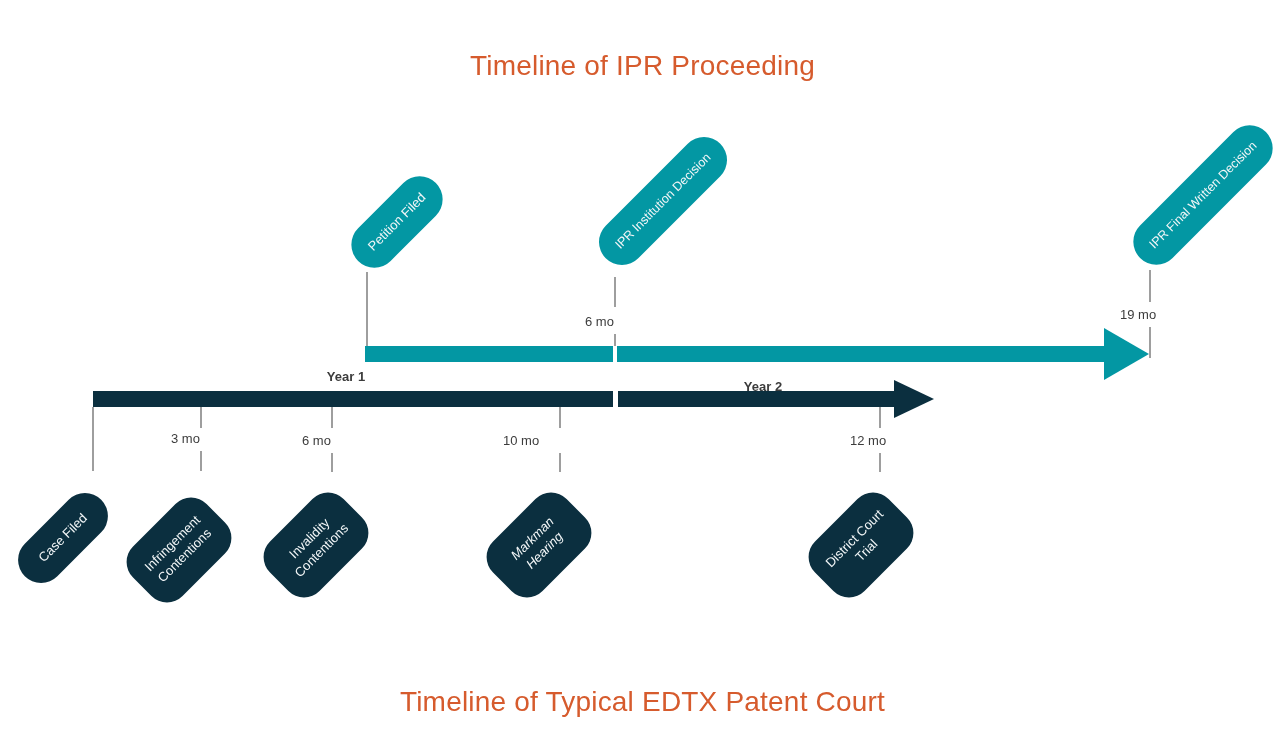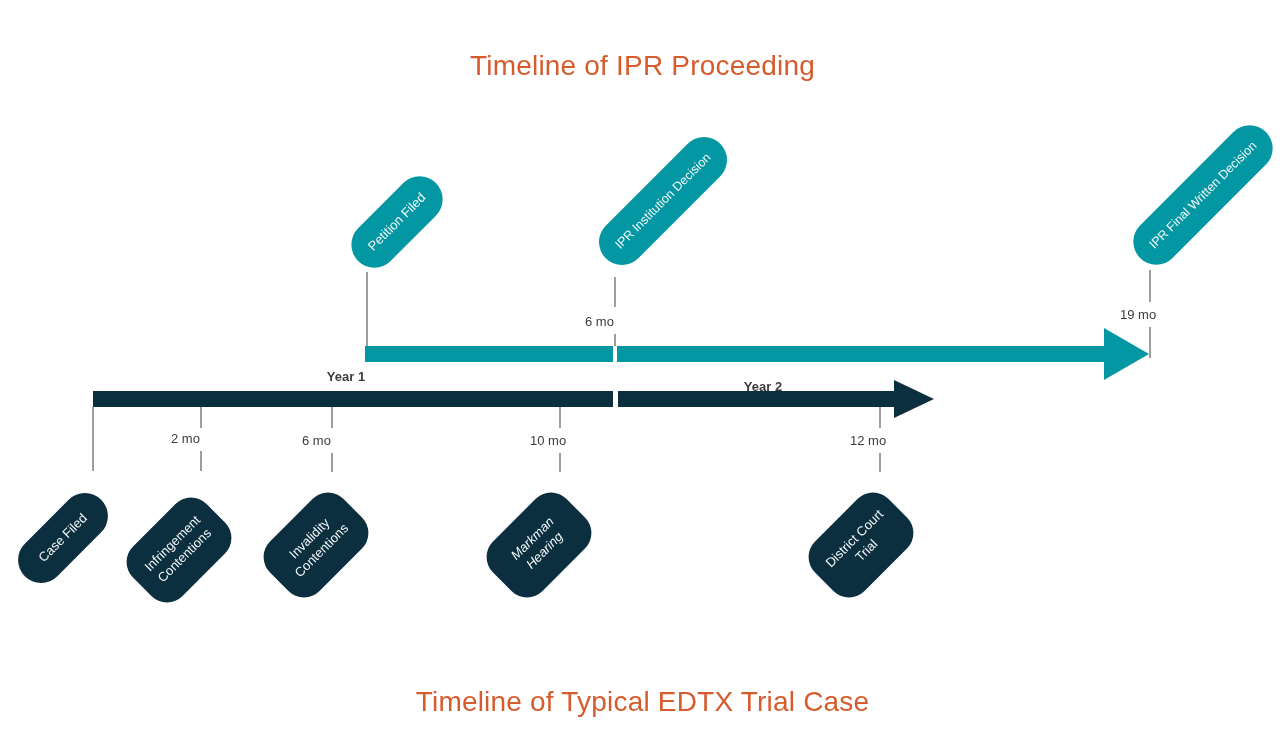--- a/index.html
+++ b/index.html
@@ -93,21 +93,21 @@
   .pill.double { height: 70px; border-radius: 22px; }
   .pill.small-text { font-size: 12.5px; }
   .pill.italic { font-style: italic; }
 </style>
 </head>
 <body>
 
 <div class="canvas">
 
   <div class="title top">Timeline of IPR Proceeding</div>
-  <div class="title bottom">Timeline of Typical EDTX Trial Case</div>
+  <div class="title bottom">Timeline of Typical EDTX Patent Court</div>
 
   <div class="bar teal" style="left:365px; top:346px; width:248px;"></div>
   <div class="bar teal" style="left:617px; top:346px; width:487px;"></div>
   <div class="arrowhead teal" style="left:1104px; top:328px;"></div>
 
   <div class="bar navy" style="left:93px; top:391px; width:520px;"></div>
   <div class="bar navy" style="left:618px; top:391px; width:276px;"></div>
   <div class="arrowhead navy" style="left:894px; top:380px;"></div>
 
   <div class="year-label" style="left:291px; top:369px;">Year 1</div>
@@ -119,29 +119,29 @@
   <div class="mo-label" style="left:585px; top:314px;">6 mo</div>
   <div class="tick" style="left:614px; top:334px; height:12px;"></div>
 
   <div class="tick" style="left:1149px; top:270px; height:32px;"></div>
   <div class="mo-label" style="left:1120px; top:307px;">19 mo</div>
   <div class="tick" style="left:1149px; top:327px; height:31px;"></div>
 
   <div class="tick" style="left:92px; top:407px; height:64px;"></div>
 
   <div class="tick" style="left:200px; top:407px; height:21px;"></div>
-  <div class="mo-label" style="left:171px; top:431px;">2 mo</div>
+  <div class="mo-label" style="left:171px; top:431px;">3 mo</div>
   <div class="tick" style="left:200px; top:451px; height:20px;"></div>
 
   <div class="tick" style="left:331px; top:407px; height:21px;"></div>
   <div class="mo-label" style="left:302px; top:433px;">6 mo</div>
   <div class="tick" style="left:331px; top:453px; height:19px;"></div>
 
   <div class="tick" style="left:559px; top:407px; height:21px;"></div>
-  <div class="mo-label" style="left:530px; top:433px;">10 mo</div>
+  <div class="mo-label" style="left:503px; top:433px;">10 mo</div>
   <div class="tick" style="left:559px; top:453px; height:19px;"></div>
 
   <div class="tick" style="left:879px; top:407px; height:21px;"></div>
   <div class="mo-label" style="left:850px; top:433px;">12 mo</div>
   <div class="tick" style="left:879px; top:453px; height:19px;"></div>
 
   <div class="pill teal single" style="left:397px; top:222px; width:110px;">
     <span>Petition Filed</span>
   </div>
   <div class="pill teal single small-text" style="left:663px; top:201px; width:162px;">

